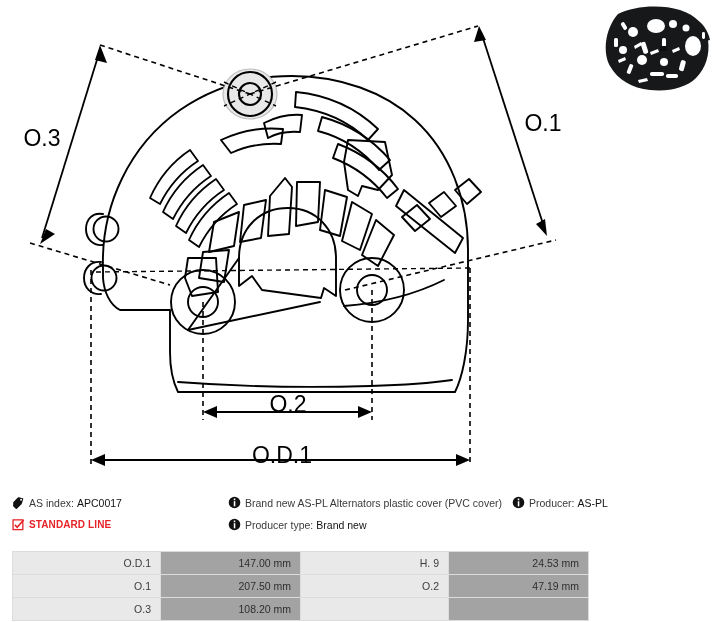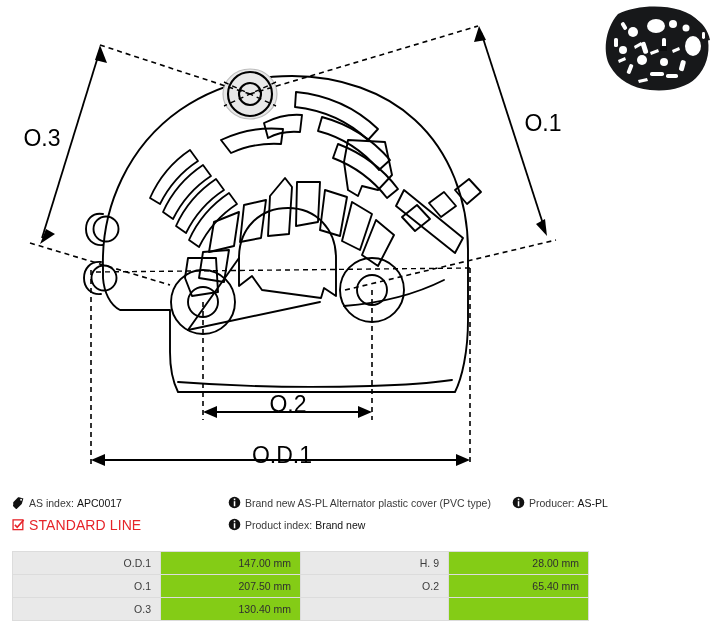--- a/index.html
+++ b/index.html
@@ -60,22 +60,22 @@
     flex: 0 0 13px;
     height: 13px;
     margin-right: 4px;
     position: relative;
     top: 0px;
   }
   .ico svg { display: block; }
 
   .std-line {
     color: #e62329;
-    font-weight: normal;
-    font-size: 14px;
+    font-weight: bold;
+    font-size: 10px;
     letter-spacing: .1px;
   }
 
   
   #aspl-logo {
     position: absolute;
     left: 40px; top: 18px;
     width: 62px; height: 30px;
   }
 
@@ -96,21 +96,21 @@
     text-align: right;
     vertical-align: middle;
     white-space: nowrap;
     overflow: hidden;
   }
   #spec-table td.lbl {
     background: #e9e9e9;
     color: #3c3c3c;
   }
   #spec-table td.val {
-    background: #84cc16;
+    background: #a3a3a3;
     color: #2f2f2f;
   }
   .c-lbl { width: 148px; }
   .c-val { width: 140px; }
 </style>
 </head>
 <body>
 
 <div id="drawing-area">
   <svg id="drawing-svg" width="722" height="492" viewBox="0 0 722 492" xmlns="http://www.w3.org/2000/svg">
@@ -342,32 +342,32 @@
 
   <div class="info-col" id="info-col-mid">
     <div class="info-row">
       <span class="ico">
         <svg width="13" height="13" viewBox="0 0 16 16">
           <circle cx="8" cy="8" r="7.1" fill="#111"></circle>
           <rect x="7.1" y="3.1" width="1.9" height="2.1" fill="#fff"></rect>
           <rect x="7.1" y="6.4" width="1.9" height="6.3" fill="#fff"></rect>
         </svg>
       </span>
-      <span class="info-label">Brand new AS-PL Alternator plastic cover (PVC type)</span>
+      <span class="info-label">Brand new AS-PL Alternators plastic cover (PVC cover)</span>
     </div>
 
     <div class="info-row">
       <span class="ico">
         <svg width="13" height="13" viewBox="0 0 16 16">
           <circle cx="8" cy="8" r="7.1" fill="#111"></circle>
           <rect x="7.1" y="3.1" width="1.9" height="2.1" fill="#fff"></rect>
           <rect x="7.1" y="6.4" width="1.9" height="6.3" fill="#fff"></rect>
         </svg>
       </span>
-      <span class="info-label">Product index:</span>
+      <span class="info-label">Producer type:</span>
       <span class="info-value">Brand new</span>
     </div>
   </div>
 
   <div class="info-col" id="info-col-right">
     <div class="info-row">
       <span class="ico">
         <svg width="13" height="13" viewBox="0 0 16 16">
           <circle cx="8" cy="8" r="7.1" fill="#111"></circle>
           <rect x="7.1" y="3.1" width="1.9" height="2.1" fill="#fff"></rect>
@@ -386,28 +386,28 @@
     <col class="c-lbl">
       <col class="c-val">
       <col class="c-lbl">
       <col class="c-val">
   </colgroup>
   <tbody>
     <tr>
       <td class="lbl">O.D.1</td>
       <td class="val">147.00 mm</td>
       <td class="lbl">H. 9</td>
-      <td class="val">28.00 mm</td>
+      <td class="val">24.53 mm</td>
     </tr>
     <tr>
       <td class="lbl">O.1</td>
       <td class="val">207.50 mm</td>
       <td class="lbl">O.2</td>
-      <td class="val">65.40 mm</td>
+      <td class="val">47.19 mm</td>
     </tr>
     <tr>
       <td class="lbl">O.3</td>
-      <td class="val">130.40 mm</td>
+      <td class="val">108.20 mm</td>
       <td class="lbl"></td>
       <td class="val"></td>
     </tr>
   </tbody>
 </table>
 
 </body></html>

